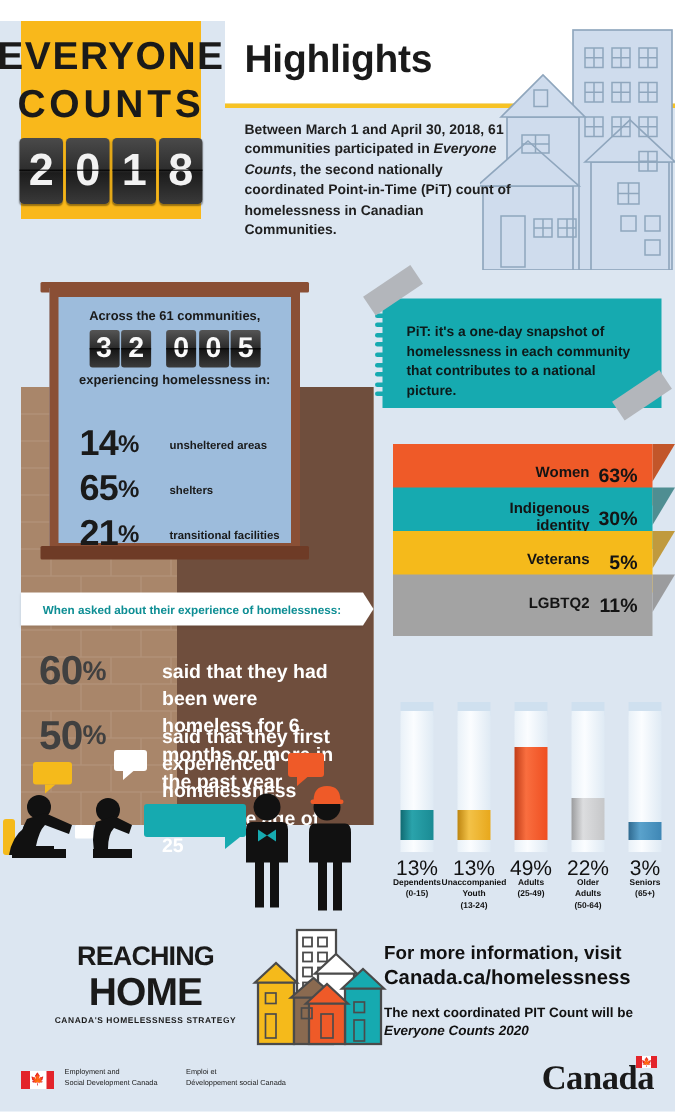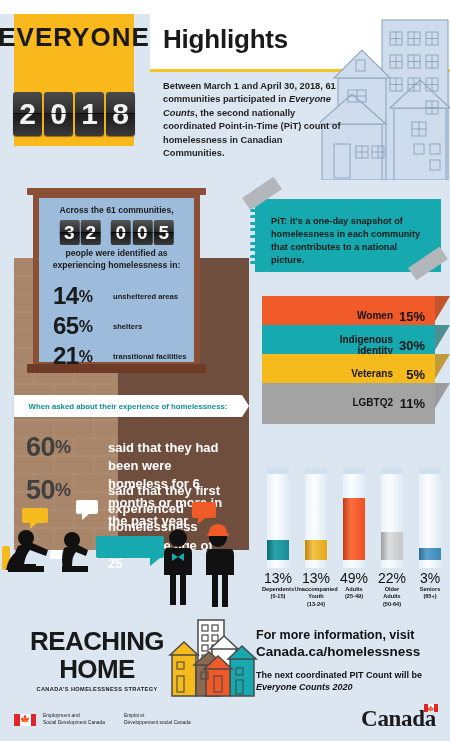--- a/index.html
+++ b/index.html
@@ -149,21 +149,21 @@
   .coltop { position:absolute; width:22px; height:9px; top:2px; }
   .colbar { position:absolute; width:22px; bottom:52px; }
   .pctlabel { position:absolute; width:56px; text-align:center; font-size:14px; font-weight:normal; color:#111; top:104px; }
   .agelabel { position:absolute; width:56px; text-align:center; font-size:5.6px; font-weight:bold; color:#111; top:120px; line-height:1.3; }
 
   
   .footer { position:absolute; left:0; top:610px; width:450px; height:131px; background:#dce6f1; }
   .reaching {
     position:absolute; left:22px; top:18px; width:150px; text-align:center;
   }
-  .reaching .r1 { font-size:26px; font-weight:bold; color:#1a1a1a; letter-spacing:-.6px; line-height:1; }
+  .reaching .r1 { font-size:18px; font-weight:bold; color:#1a1a1a; letter-spacing:-.6px; line-height:1; }
   .reaching .r2 { font-size:26px; font-weight:bold; color:#1a1a1a; letter-spacing:-.6px; line-height:1; margin-top:2px; }
   .reaching .r3 { font-size:5.6px; font-weight:bold; color:#1a1a1a; letter-spacing:.4px; margin-top:4px; }
 
   .houses { position:absolute; left:168px; top:8px; width:90px; height:82px; }
 
   .info { position:absolute; left:256px; top:18px; width:190px; }
   .info .i1 { font-size:12.5px; font-weight:bold; color:#111; line-height:1.25; }
   .info .i2 { font-size:13.5px; font-weight:bold; color:#111; line-height:1.25; }
   .info .i3 { font-size:9px; font-weight:bold; color:#111; line-height:1.4; margin-top:8px; }
   .info .i3 em { font-style:italic; }
@@ -229,20 +229,21 @@
           <path d="M36 136h12M42 130v12M52 136h12M58 130v12"></path>
           <rect x="110" y="128" width="10" height="10"></rect>
             <rect x="110" y="144" width="10" height="10"></rect>
           <rect x="94" y="128" width="10" height="10"></rect>
         </g>
       </svg>
     </div>
 
     <div class="logo-box">
       <div class="logo-everyone">EVERYONE</div>
+      <div class="logo-counts">COUNTS</div>
       <div class="flipyear">
         <div class="flipdigit">2</div>
         <div class="flipdigit">0</div>
         <div class="flipdigit">1</div>
         <div class="flipdigit">8</div>
       </div>
     </div>
 
     <div class="hdr-title">Highlights</div>
     <div class="hdr-para"><span>Between March 1 and April 30, 2018, 61 communities participated in </span><em>Everyone Counts</em><span>, the second nationally coordinated Point-in-Time (PiT) count of homelessness in Canadian Communities.</span></div>
@@ -280,21 +281,20 @@
     <div class="board-l1">Across the 61 communities,</div>
     <div class="bignum">
       <div class="nd">3</div>
       <div class="nd">2</div>
       <div class="gap"></div>
       <div class="nd">0</div>
       <div class="nd">0</div>
       <div class="nd">5</div>
     </div>
     <div class="board-l2">
-      <div>people were identified as</div>
       <div>experiencing homelessness in:</div>
     </div>
     <div class="statrow sr1">
       <div class="pct"><span>14</span><sup>%</sup></div>
       <div class="lbl">unsheltered areas</div>
     </div>
     <div class="statrow sr2">
       <div class="pct"><span>65</span><sup>%</sup></div>
       <div class="lbl">shelters</div>
     </div>
@@ -324,21 +324,21 @@
   <div class="tape tape2"></div>
 
   <div class="demo">
     <div class="dtail dt1"></div>
     <div class="dtail dt2"></div>
     <div class="dtail dt3"></div>
     <div class="dtail dt4"></div>
 
     <div class="dbar db1">
       <span class="nm">Women</span>
-      <span class="vl">15%</span>
+      <span class="vl">63%</span>
     </div>
     <div class="dbar db2">
       <span class="nm"><span>Indigenous</span><br><span>identity</span></span>
       <span class="vl">30%</span>
     </div>
     <div class="dbar db3">
       <span class="nm">Veterans</span>
       <span class="vl">5%</span>
     </div>
     <div class="dbar db4">

